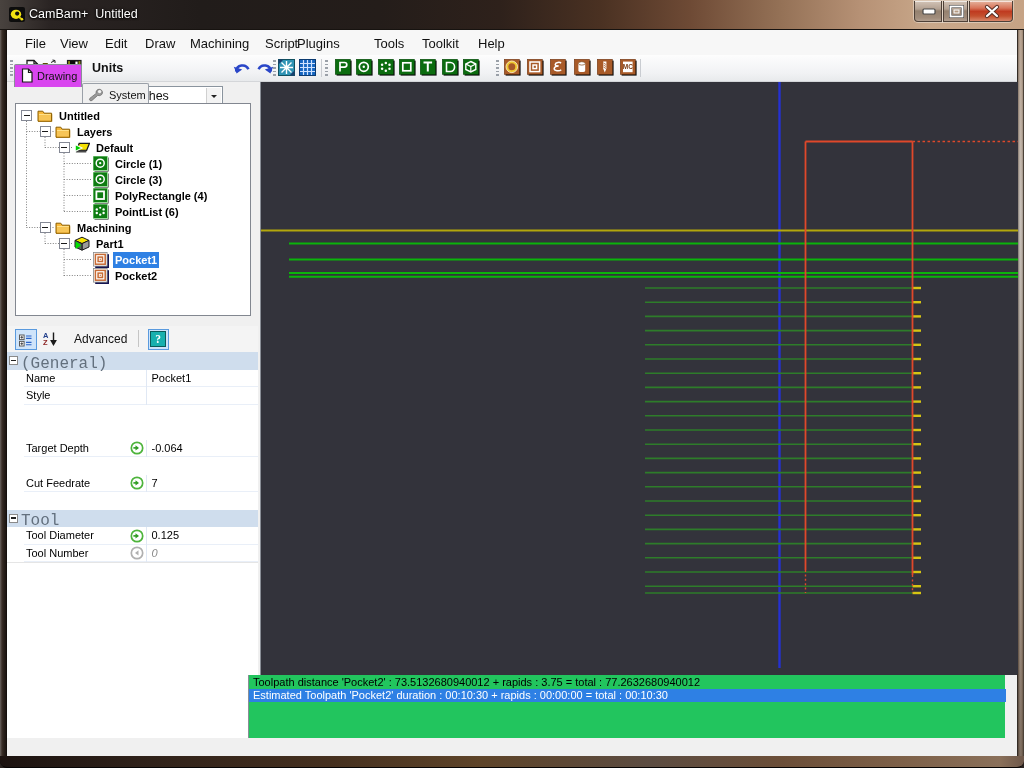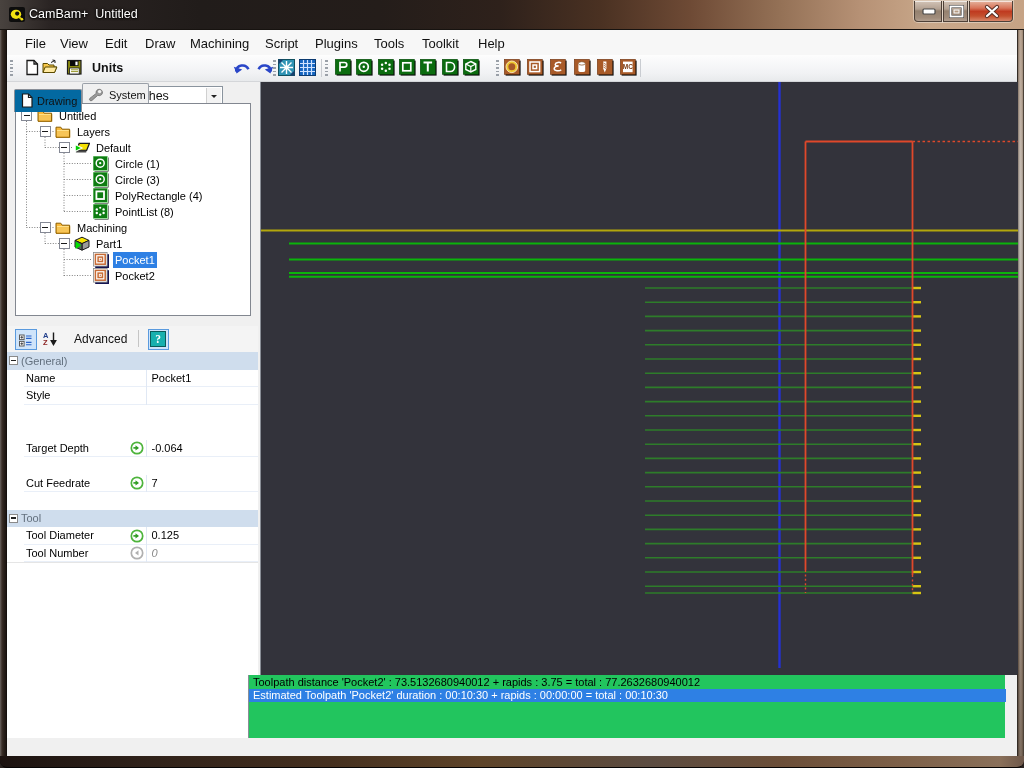--- a/index.html
+++ b/index.html
@@ -29,47 +29,47 @@
 .tsep { position:absolute; top:4px; width:1px; height:18px; background:#c9ccd1; }
 #units { position:absolute; left:85px; top:6px; font-size:12.5px; font-weight:bold; color:#111; }
 #combo { position:absolute; left:120px; top:3px; width:96px; height:20px; background:#fff;
   border:1px solid #8a949e; font-size:12.5px; color:#111; line-height:18px; padding-left:4px;margin-top:28px; }
 #combo .da { position:absolute; right:1px; top:1px; width:15px; height:16px; background:#f3f3f3;
   border-left:1px solid #d0d0d0; }
 #combo .da:after { content:""; position:absolute; left:4px; top:7px; border:3.5px solid transparent; border-top-color:#222; }
 
 #canvas { position:absolute; left:253px; top:52px; width:757px; height:593px; background:#33333b; border-left:1px solid #8a8e96; }
 
-#tabdraw { position:absolute; left:7px; top:59px; width:68px; height:23px; background:#0369a1;
+#tabdraw { position:absolute; left:7px; top:34px; width:68px; height:23px; background:#d946ef;
   border:1px solid #898f98; border-bottom:none; border-radius:2px 2px 0 0; z-index:3; }
 #tabsys { position:absolute; left:75px; top:53px; width:67px; height:21px; background:#f0f0f0;
   border:1px solid #9aa0a8; border-bottom:1px solid #898f98; border-radius:2px 2px 0 0; }
 #tabdraw span,#tabsys span { position:absolute; top:5px; font-size:11px; color:#111; }
 
 #treebox { position:absolute; left:8px; top:73px; width:236px; height:213px; background:#fff;
-  border:1px solid #828790; }
+  border:1px solid #828790;font-weight:bold; }
 .eb { position:absolute; width:11px; height:11px; background:#fff; border:1px solid #848894; }
 .eb i { position:absolute; left:1.5px; top:3.5px; width:6px; height:1.6px; background:#1a1a1a; }
 .tic { position:absolute; width:16px; height:16px; }
 .tlab,.tsel { position:absolute; font-size:11px; height:16px; line-height:16px; padding:0 2px; white-space:nowrap; }
 .tlab { color:#000; }
 .tsel { background:#2e80e4; color:#fff; }
 
 #ptool { position:absolute; left:0; top:296px; width:251px; height:26px; background:#f4f4f4; }
 #pcatbtn { position:absolute; left:8px; top:3px; width:22px; height:21px; background:#cfe4fa; border:1px solid #5a9ade; }
 #pazbtn { position:absolute; left:36px; top:5px; }
 #padv { position:absolute; left:67px; top:5.5px; font-size:12px; color:#111; }
 #psep { position:absolute; left:131px; top:4px; width:1px; height:17px; background:#c5c5c5; }
 #phelp { position:absolute; left:141px; top:3px; width:21px; height:21px; border:1px solid #5a9ade; background:#cfe4fa; }
 #phelp svg { position:absolute; left:1px; top:1px; }
 
 #pgrid { position:absolute; left:0; top:322px; width:251px; height:210px; background:#fff; }
 #pgutter { position:absolute; left:0; top:322px; width:17px; height:210px; background:#cfdded; }
 .pcat { position:absolute; left:0; width:251px; height:17.5px; background:#cfdded; }
-.pcat span { position:absolute; left:14px; top:2.5px; font-size:11px; color:#63707e; }
+.pcat span { position:absolute; left:14px; top:2.5px; font-size:16px; color:#63707e;font-family:Liberation Mono, monospace; }
 .pcb { position:absolute; left:2px; top:4px; width:9px; height:9px; background:#fff; border:1px solid #8a8a8a; }
 .pcb i { position:absolute; left:1px; top:2.8px; width:5px; height:1.4px; background:#222; }
 .prow { position:absolute; left:17px; width:234px; height:17.5px; border-bottom:1px solid #e9eff8; }
 .pname { position:absolute; left:0; top:0; width:122.5px; height:17.5px; font-size:11px; color:#000;
   padding:2px 0 0 2px; border-right:1px solid #e0e8f4; }
 .pval { position:absolute; left:123.5px; top:0; width:110px; height:17.5px; font-size:11px; color:#000; padding:2px 0 0 4px; }
 .parr { position:absolute; right:2px; top:1.5px; }
 
 #helppane { position:absolute; left:0; top:532px; width:251px; height:176px; background:#fff; border-top:1px solid #e5e5e5; }
 #msgs { position:absolute; left:241px; top:645px; width:757px; height:63px; background:#22c55e; border-left:1px solid #8a8e96; }
@@ -123,21 +123,21 @@
 <div id="rtint"></div>
 <div id="bborder"></div>
 <div id="client">
     <div id="menubar">
       <span style="left:18px">File</span>
       <span style="left:53px">View</span>
       <span style="left:98px">Edit</span>
       <span style="left:138px">Draw</span>
       <span style="left:183px">Machining</span>
       <span style="left:258px">Script</span>
-      <span style="left:308px">Plugins</span>
+      <span style="left:290px">Plugins</span>
       <span style="left:367px">Tools</span>
       <span style="left:415px">Toolkit</span>
       <span style="left:471px">Help</span>
     </div>
     <div id="toolbar">
       <div class="grip" style="left:3px"></div>
       <div class="ti" style="left:17px"><svg width="17" height="17" viewBox="0 0 17 17" style="">
           <path d="M3 1.5 L10 1.5 L13.5 5 L13.5 15.5 L3 15.5 Z" fill="#ffffff" stroke="#1a1a1a" stroke-width="1.3"></path>
           <path d="M10 1.5 L10 5 L13.5 5" fill="none" stroke="#1a1a1a" stroke-width="1.3"></path>
         </svg></div>
@@ -413,21 +413,21 @@
           <rect x="0" y="0" width="14.5" height="14.5" fill="#0e7c12" stroke="#9adb9a" stroke-width="1"></rect>
           <g fill="#ffffff">
             <circle cx="7.2" cy="3.8" r="1.05"></circle>
             <circle cx="10.6" cy="5.4" r="1.2"></circle>
             <circle cx="10.6" cy="9" r="1.2"></circle>
             <circle cx="7.2" cy="10.6" r="1.2"></circle>
             <circle cx="3.8" cy="9" r="1.2"></circle>
             <circle cx="3.8" cy="5.4" r="1.2"></circle>
           </g>
         </svg></div>
-      <div class="tlab" style="left:97px;top:99.5px">PointList (8)</div>
+      <div class="tlab" style="left:97px;top:99.5px">PointList (6)</div>
       <div class="tic" style="left:39px;top:115.5px"><svg width="16" height="16" viewBox="0 0 16 16" style="">
           <path d="M1 4.2 L6.2 4.2 L7.8 6.2 L15.2 6.2 L15.2 13.8 L1 13.8 Z" fill="#c08a1e"></path>
           <path d="M1 3.2 L5.8 3.2 L7.2 5.2 L14.6 5.2 L14.6 13.2 L1 13.2 Z" fill="#f9b93a" stroke="#8a5e00" stroke-width="1"></path>
           <path d="M2 6 L13.8 6 L13.8 7.2 L2 7.2 Z" fill="#ffe18a"></path>
           <path d="M2 7.2 L13.8 7.2 L13.8 12.4 L2 12.4 Z" fill="#f7c557"></path>
         </svg></div>
       <div class="tlab" style="left:59px;top:115.5px">Machining</div>
       <div class="tic" style="left:57.5px;top:131.5px"><svg width="16" height="16" viewBox="0 0 16 16" style="">
           <path d="M8 1.2 L15 4.4 L8 7.6 L1 4.4 Z" fill="#f5e400" stroke="#1a1a1a" stroke-width="1"></path>
           <path d="M8 7.6 L15 4.4 L15 11 L8 14.2 Z" fill="#9a9a9a" stroke="#1a1a1a" stroke-width="1"></path>

